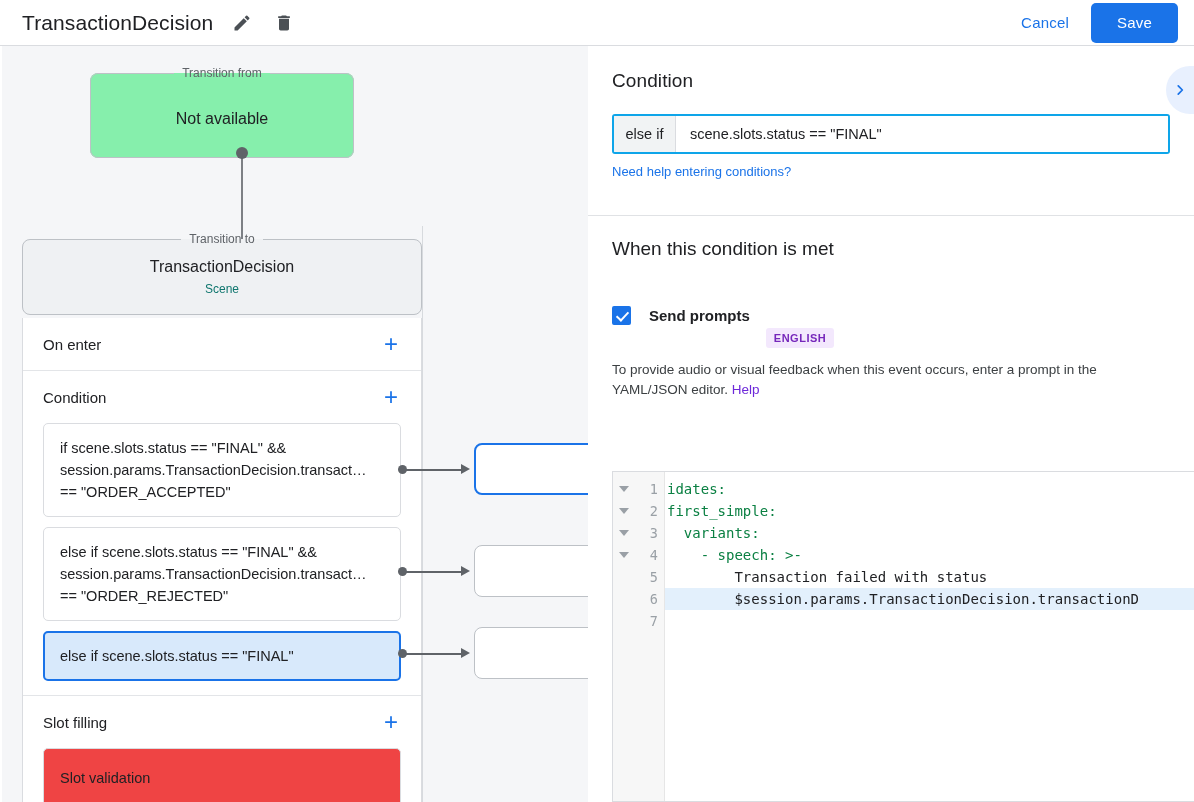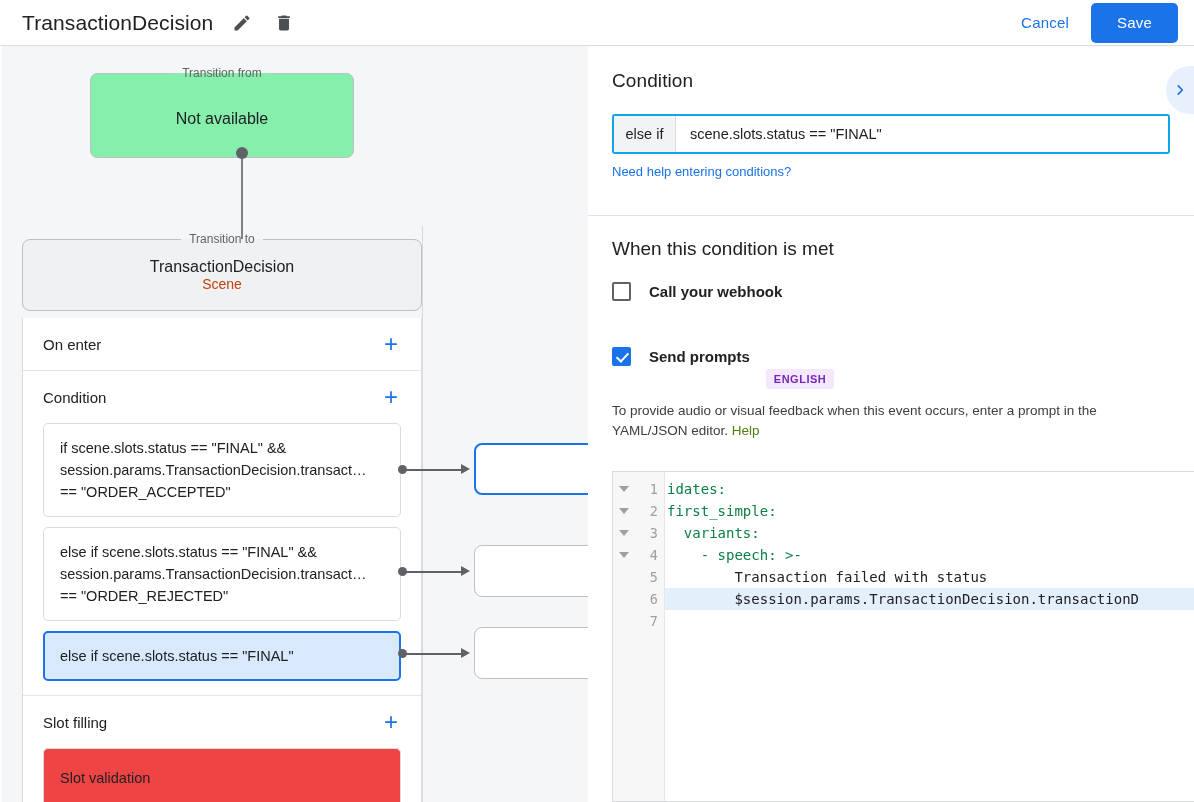--- a/index.html
+++ b/index.html
@@ -94,21 +94,21 @@
   }
   .tf-text { font-size: 16px; color: #202124; }
 
   .transition-to {
     position: absolute; left: 0px; top: 186px;
     width: 400px;
     background: #eff1f3;
     padding: 12px 0 18px;
   }
   .tt-title { font-size: 16px; color: #202124; text-align: center; }
-  .tt-sub { font-size: 14px; color: #c2410c; text-align: center; }
+  .tt-sub { font-size: 12px; color: #0f766e; text-align: center; margin-top: 6px; }
 
   
   .connector {
     position: absolute; left: 212px; top: 100px;
     width: 16px; height: 126px;
   }
 
   
   .scene-body {
     position: absolute; left: 0; top: 272px;
@@ -307,21 +307,21 @@
     border-radius: 3px;
     margin-top: 46px;
   }
   .desc {
     margin-top: 12px;
     font-size: 13.5px;
     line-height: 20px;
     color: #3c4043;
     max-width: 560px;
   }
-  .desc a { color: #4d7c0f; text-decoration: none; cursor: pointer; }
+  .desc a { color: #6d28d9; text-decoration: none; cursor: pointer; }
 
   .tabs {
     display: flex;
     margin-top: 18px;
   }
   .tab {
     width: 124px; height: 38px;
     display: flex; align-items: center; justify-content: center;
     font-size: 14px;
     font-weight: 500;
@@ -503,24 +503,20 @@
         <div class="cond-prefix">else if</div>
         <input class="cond-input" type="text" value="scene.slots.status == &quot;FINAL&quot;" style="">
       </div>
 
       <a class="helplink">Need help entering conditions?</a>
     </div>
 
     <div class="rp-section-2">
       <div class="rp-h2">When this condition is met</div>
 
-      <div class="cb-row">
-        <div class="cbox"></div>
-        <div class="cb-label bold">Call your webhook</div>
-      </div>
 
       <div class="cb-row">
         <div class="cbox checked"></div>
         <div class="cb-label bold">Send prompts</div>
         <div class="lang-badge">ENGLISH</div>
       </div>
 
       <div class="desc">
         <span>To provide audio or visual feedback when this event occurs, enter a prompt in the YAML/JSON editor. </span><a>Help</a>
       </div>

